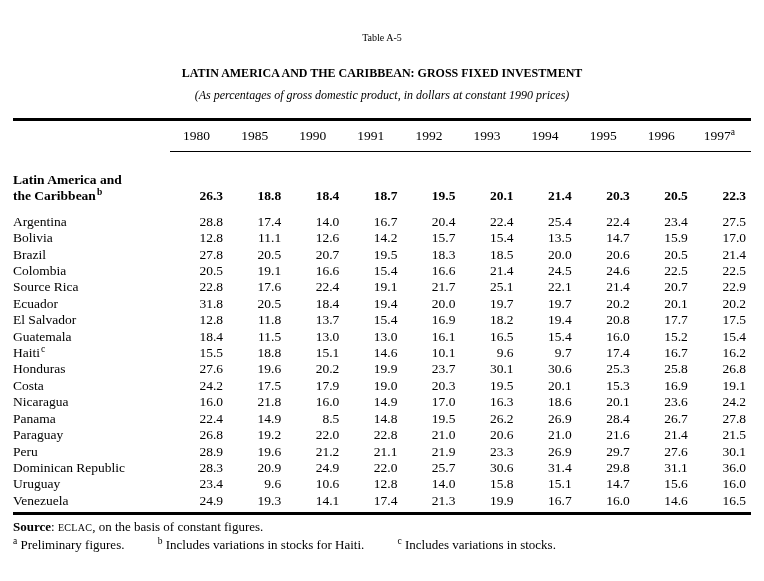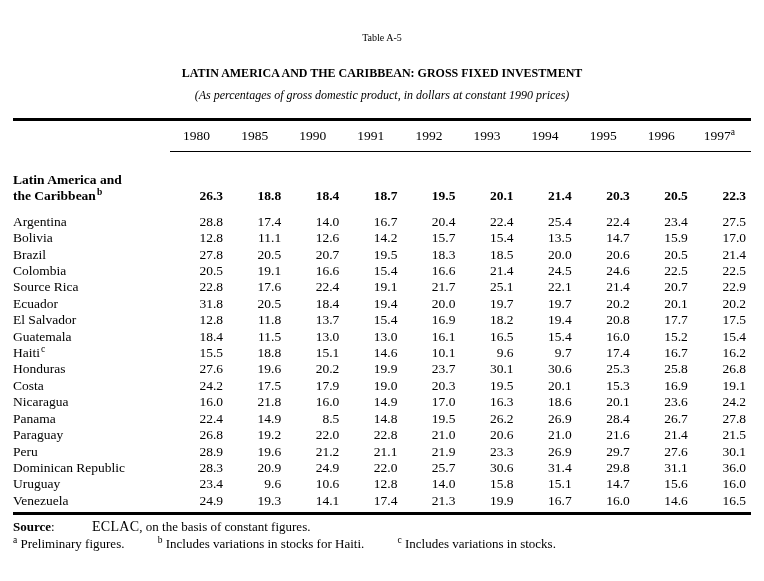--- a/index.html
+++ b/index.html
@@ -48,21 +48,21 @@
     white-space: nowrap;
   }
   tbody td.label { text-align: left; padding: 0; }
   tr.summary td { font-weight: bold; }
   tr.spacer td { padding: 0; line-height: 0; font-size: 0; }
   sup { font-size: 9.5px; line-height: 0; }
   td.label sup { margin-left: 1px; }
 
   .footer { margin-top: 4px; font-size: 13px; line-height: 16px; }
   .source-line .src { font-weight: bold; text-align: right; }
-  .smallcaps { font-size: 14px; letter-spacing: 0.3px; margin-left: 34px; }
+  .smallcaps { font-size: 10px; letter-spacing: 0.3px; }
   .footnotes { margin-top: 1px; }
   .fn-seg { white-space: nowrap; }
   .fn-seg + .fn-seg { margin-left: 30px; }
 </style>
 </head>
 <body>
 
 <div class="page">
 
   <div class="title-block">

